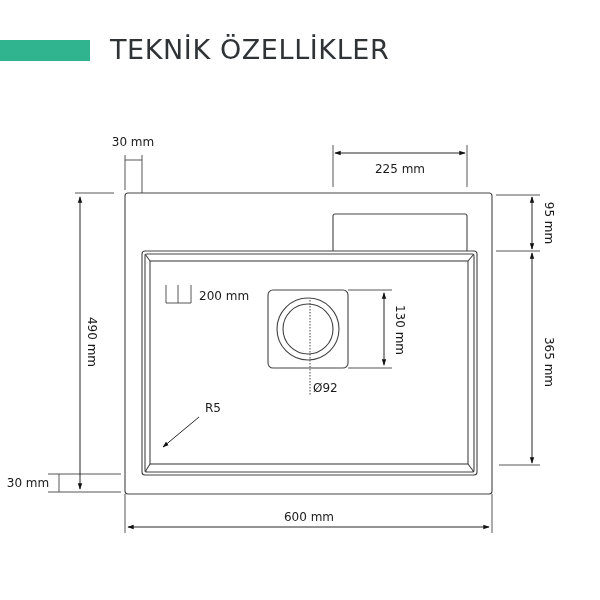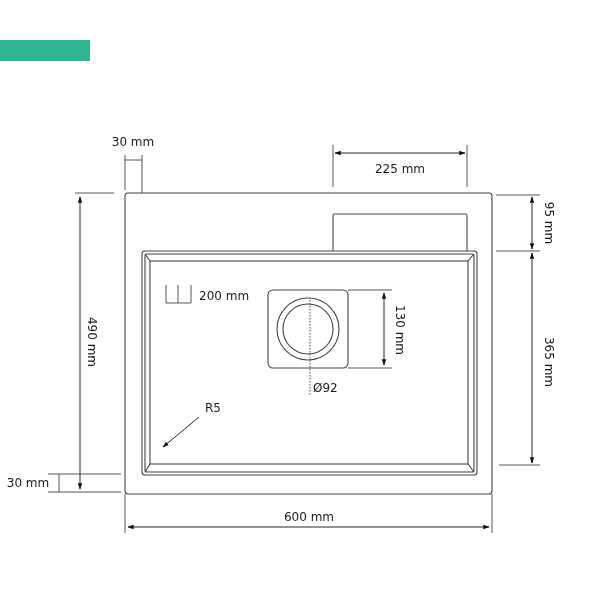--- a/index.html
+++ b/index.html
@@ -8,20 +8,21 @@
     .accent-bar { position: absolute; left: 0; top: 40px; width: 90px; height: 21px; }
     .title { position: absolute; left: 110px; top: 32px; font-family: "DejaVu Sans", sans-serif; font-size: 27px; letter-spacing: 0.6px; color: #2f3336; font-weight: normal; line-height: 36px; white-space: nowrap; }
     svg.drawing { position: absolute; left: 0; top: 0; width: 600px; height: 600px; }
     svg text { font-family: "DejaVu Sans", sans-serif; fill: #1a1a1a; }
   </style>
 </head>
 <body>
 
 <div class="header">
   <div class="accent-bar" id="accentBar" style="background: rgb(47, 180, 143);"></div>
+  <div class="title" id="titleEl" style="color: rgb(47, 51, 54);">TEKNİK ÖZELLİKLER</div>
 </div>
 
 <svg class="drawing" viewBox="0 0 600 600" xmlns="http://www.w3.org/2000/svg">
   <defs>
     <marker id="arr" viewBox="0 0 10 10" refX="9" refY="5" markerWidth="7" markerHeight="7" orient="auto-start-reverse">
       <path d="M0,1.5 L10,5 L0,8.5 z" fill="#111"></path>
     </marker>
   </defs>
 
   <g stroke="#444" fill="none" stroke-width="1.1">

